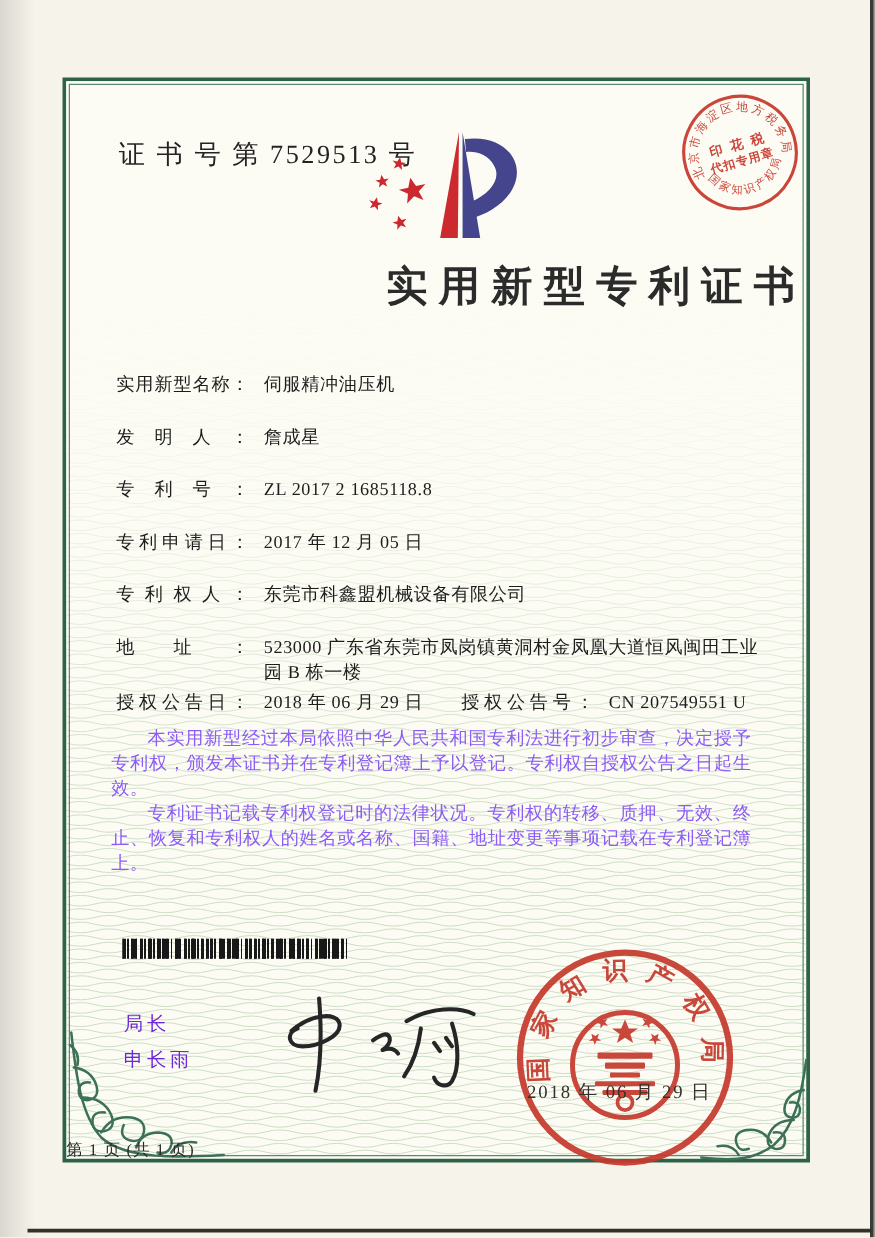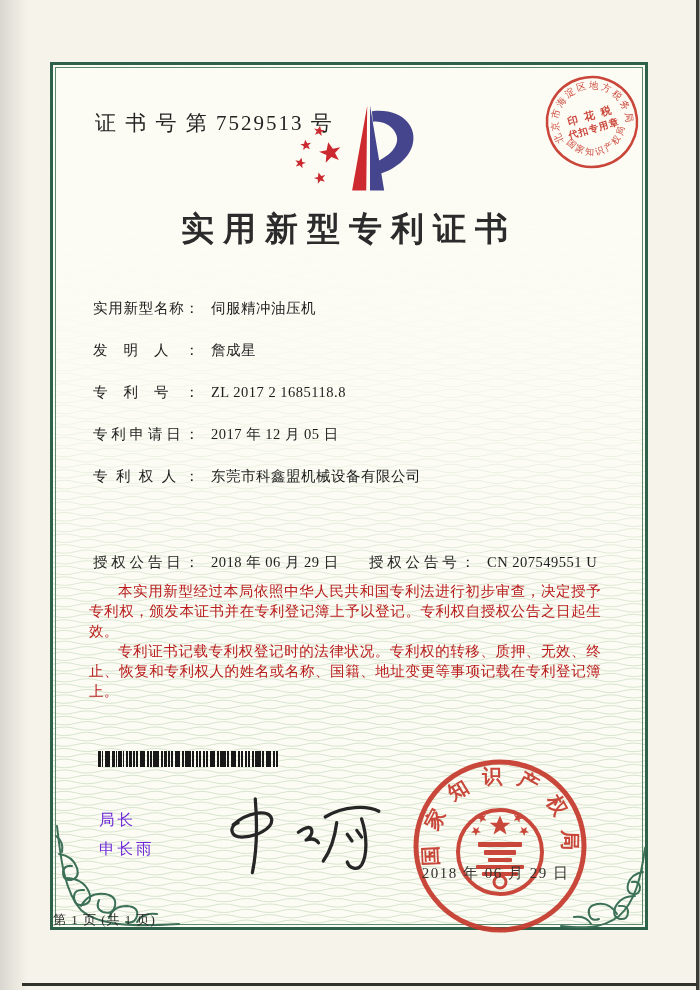--- a/index.html
+++ b/index.html
@@ -13,30 +13,30 @@
   .cert{position:absolute;left:50px;top:62px;width:598px;height:868px;
         border:3px solid #2d6149;background:#fdfcf4;box-sizing:border-box;}
   .inner-line{position:absolute;inset:2px;border:1px solid #5a8a6e;pointer-events:none;z-index:2;}
   .waves{position:absolute;inset:0;width:100%;height:100%;z-index:0;}
   .wave-fade{position:absolute;inset:0;z-index:1;
       background:linear-gradient(180deg,rgba(253,252,244,0.98) 0%,rgba(253,252,244,0.92) 28%,
       rgba(253,252,244,0.55) 46%,rgba(253,252,244,0.12) 62%,rgba(253,252,244,0) 75%);}
   .layer{position:absolute;z-index:3;}
   .cert-no{left:42px;top:44px;font-size:21px;letter-spacing:2px;color:#232323;}
   .logo{left:235px;top:30px;width:132px;height:108px;}
-  .title{left:0;right:0;top:142px;text-align:center;font-size:33px;font-weight:600;
+  .title{left:0;right:0;top:142px;text-align:right;font-size:33px;font-weight:600;
          letter-spacing:9px;color:#2b2b2b;}
   .frow{left:40px;right:36px;display:flex;align-items:flex-start;
         font-size:14.5px;color:#1d1d1d;line-height:20px;}
   .flabel{flex:0 0 106px;width:106px;text-align:justify;text-align-last:justify;}
   .fvalue{flex:1;padding-left:12px;letter-spacing:0.5px;}
   .gpair{display:flex;font-size:14.5px;color:#1d1d1d;line-height:20px;}
   .paras{left:36px;right:44px;top:516px;}
   .paras p{margin:0;text-indent:2em;font-size:14.5px;line-height:20px;
-           text-align:justify;color:#b91c1c;letter-spacing:0.3px;}
+           text-align:justify;color:#8b5cf6;letter-spacing:0.3px;}
   .barcode{left:45px;top:686px;width:181px;height:16px;
       background:
         repeating-linear-gradient(90deg,#181818 0 1.5px,rgba(0,0,0,0) 1.5px 3.5px),
         repeating-linear-gradient(90deg,#181818 0 2.5px,rgba(0,0,0,0) 2.5px 7px),
         repeating-linear-gradient(90deg,rgba(0,0,0,0) 0 9px,#181818 9px 11.5px);}
   .sig-block{left:46px;top:740px;font-size:15.5px;color:#6d28d9;line-height:29px;letter-spacing:3px;}
   .sig-svg{left:163px;top:729px;width:182px;height:82;}
   .seal-svg{left:355px;top:689px;width:184px;height:184px;}
   .seal-date{left:345px;top:799px;width:195px;text-align:center;font-size:15px;
              color:#33322e;letter-spacing:1.5px;}
@@ -273,20 +273,24 @@
     <span class="fvalue">ZL 2017 2 1685118.8</span>
   </div>
   <div class="layer frow" style="top:359px">
     <span class="flabel">专利申请日：</span>
     <span class="fvalue">2017 年 12 月 05 日</span>
   </div>
   <div class="layer frow" style="top:401px">
     <span class="flabel">专利权人：</span>
     <span class="fvalue">东莞市科鑫盟机械设备有限公司</span>
   </div>
+  <div class="layer frow" style="top:443px">
+    <span class="flabel">地址：</span>
+    <span class="fvalue">523000 广东省东莞市凤岗镇黄洞村金凤凰大道恒风闽田工业园 B 栋一楼</span>
+  </div>
 
   <div class="layer gpair" style="left:40px;top:487px">
     <span class="flabel">授权公告日：</span>
     <span class="fvalue" style="padding-left:12px">2018 年 06 月 29 日</span>
   </div>
   <div class="layer gpair" style="left:316px;top:487px">
     <span class="flabel">授权公告号：</span>
     <span class="fvalue" style="padding-left:12px">CN 207549551 U</span>
   </div>
 

